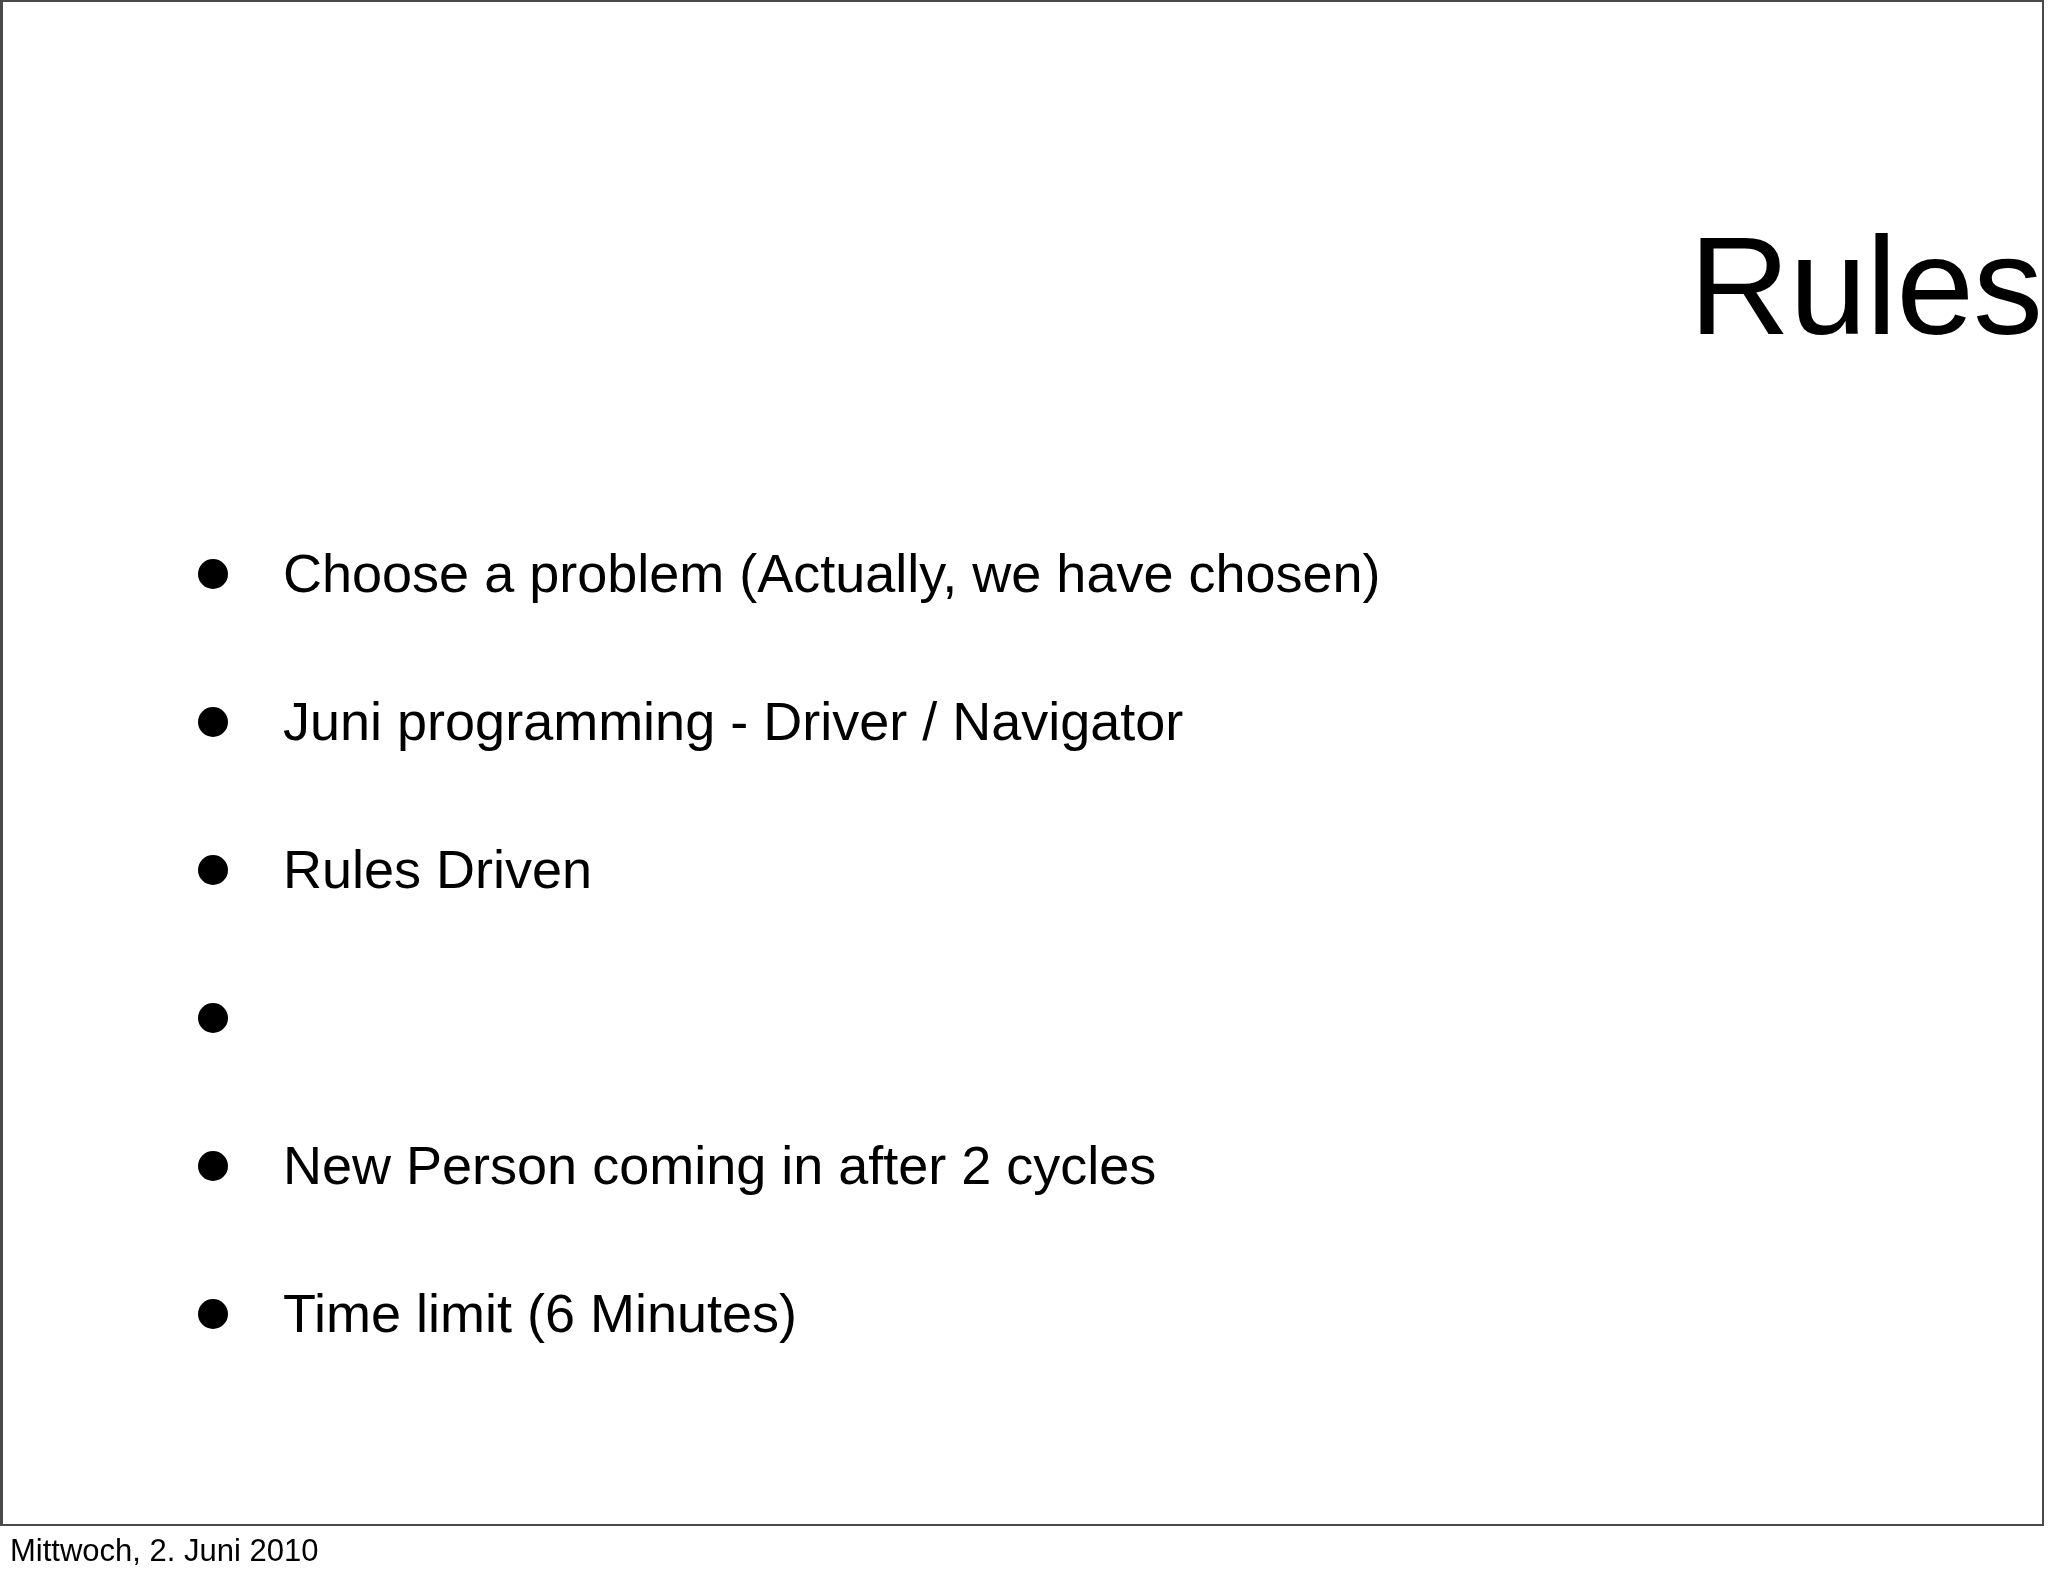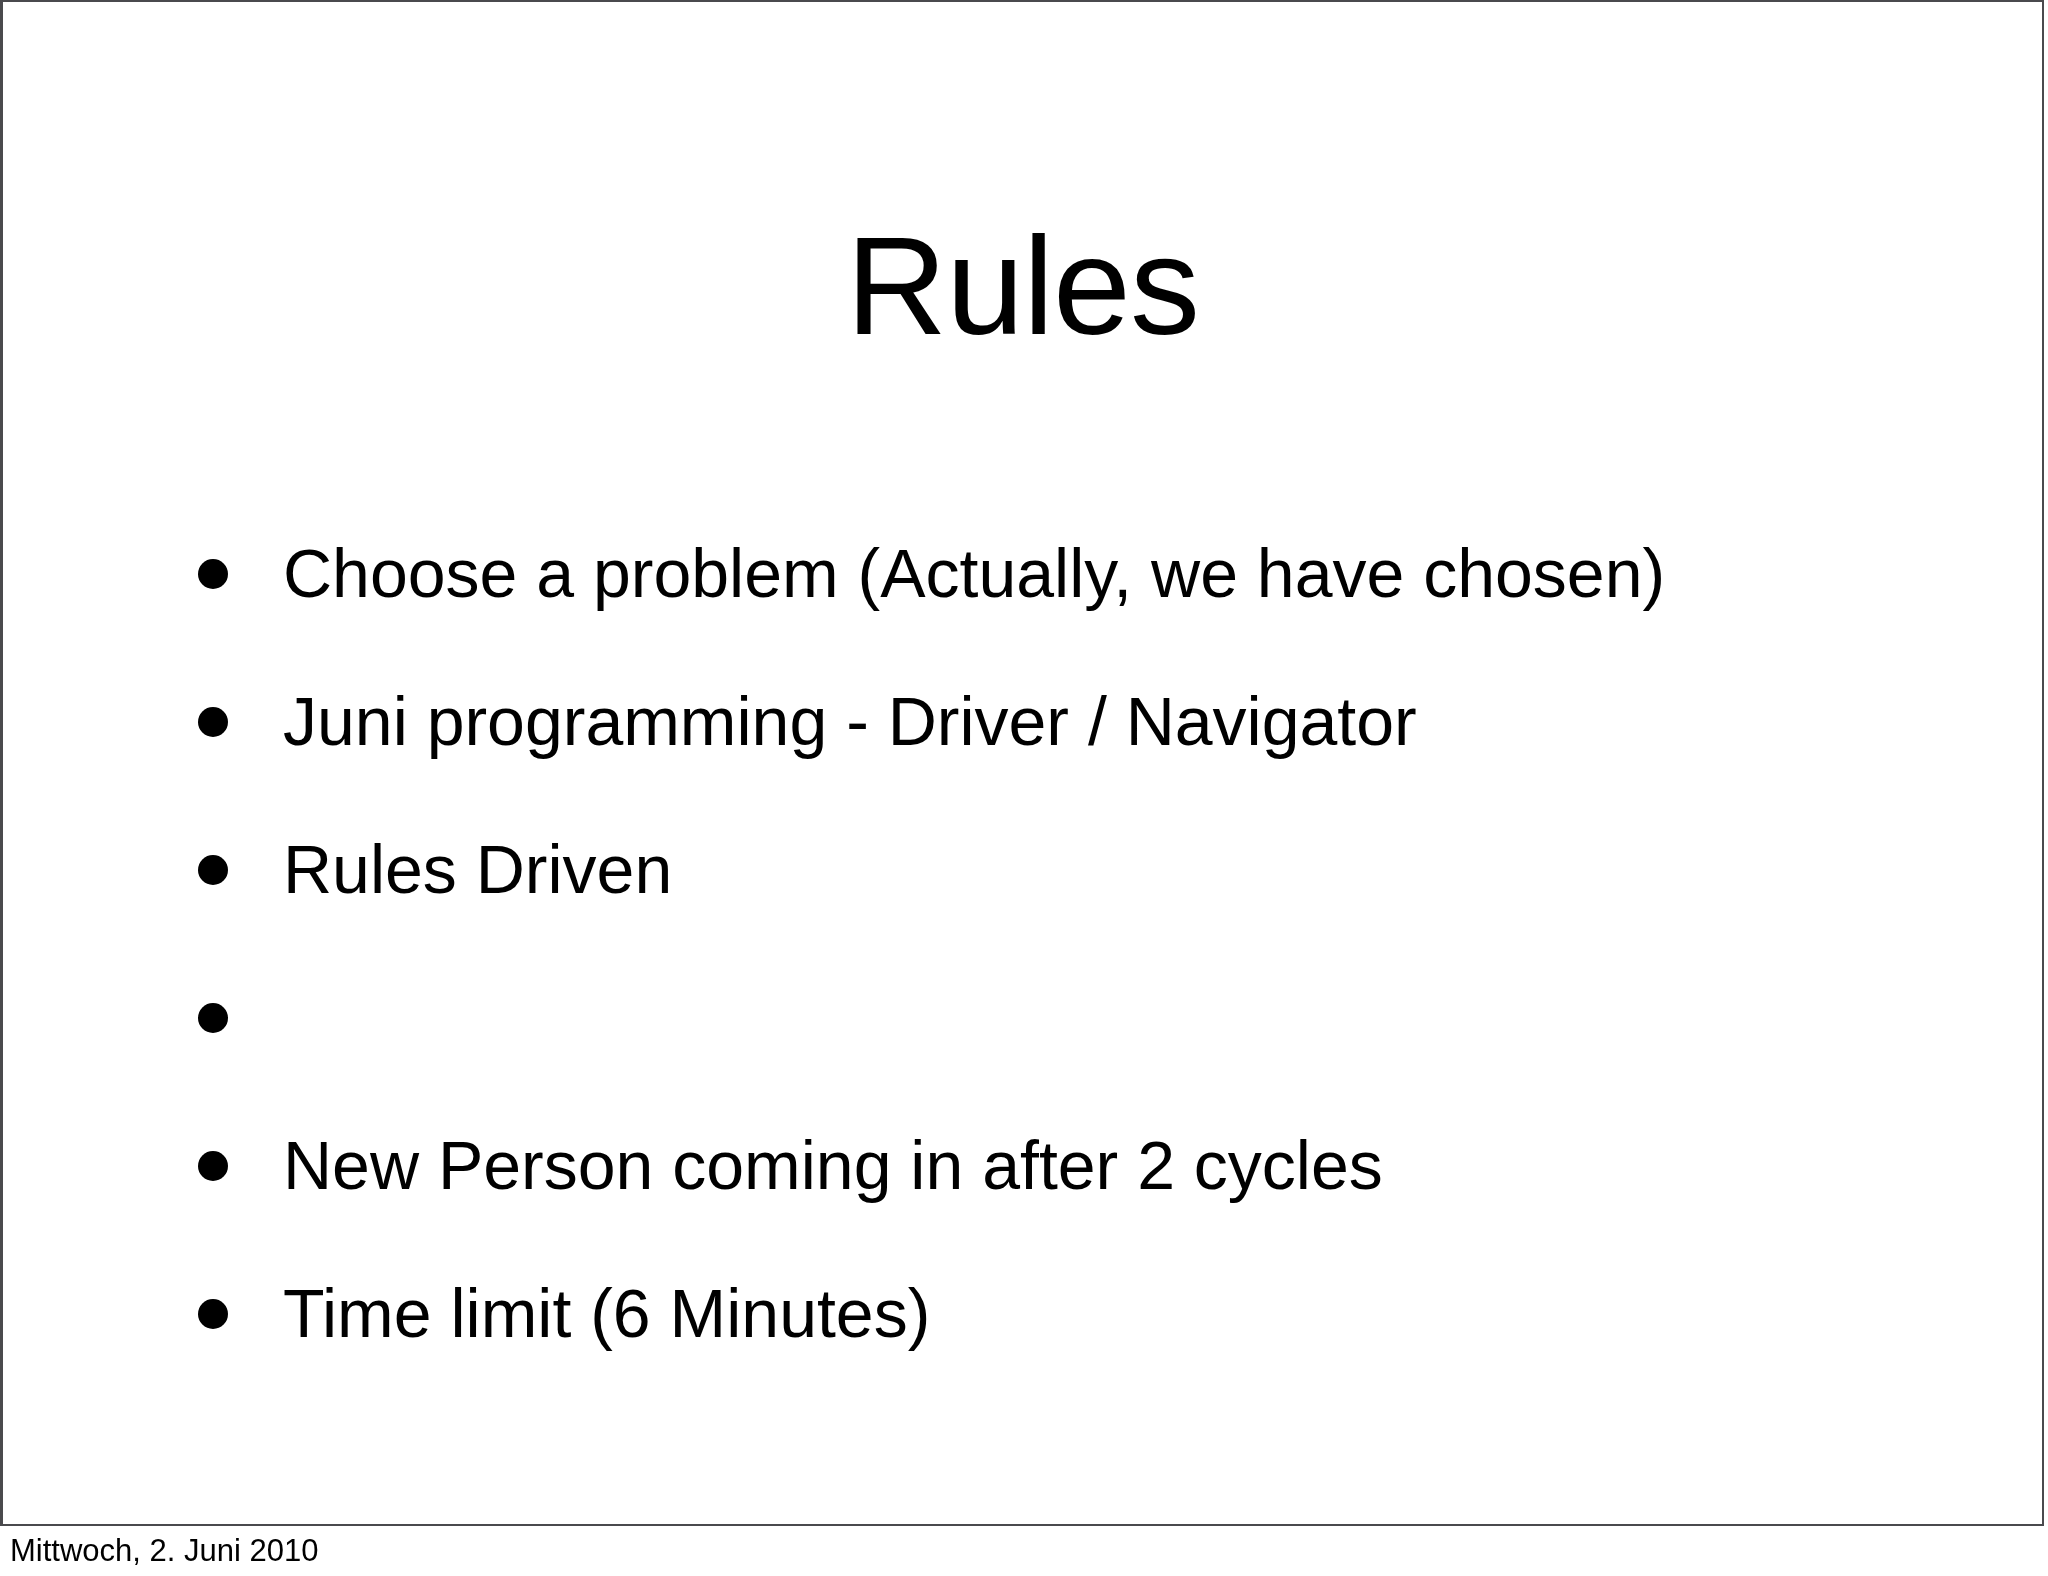--- a/index.html
+++ b/index.html
@@ -33,21 +33,21 @@
     border: 2px solid #4a4a4d;
     border-left-width: 3px;
     box-sizing: border-box;
   }
 
   .slide-title {
     position: absolute;
     left: 0;
     right: 0;
     top: 120px;
-    text-align: center;
+    text-align: right;
     font-size: 140px;
     line-height: 1.0;
     font-weight: 400;
     color: #000000;
     letter-spacing: -1px;
     font-family: "Liberation Sans", sans-serif;
   }
 
   .bullet-list {
     position: absolute;
@@ -57,21 +57,21 @@
     margin: 0;
     padding: 0;
     list-style: none;
   }
 
   .bullet-item {
     position: relative;
     display: block;
     height: 148px;
     padding-left: 90px;
-    font-size: 68px;
+    font-size: 54px;
     line-height: 102px;
     color: #000000;
     white-space: nowrap;
     font-family: "Liberation Sans", sans-serif;
   }
 
   .bullet-marker {
     position: absolute;
     left: 5px;
     top: 37px;

